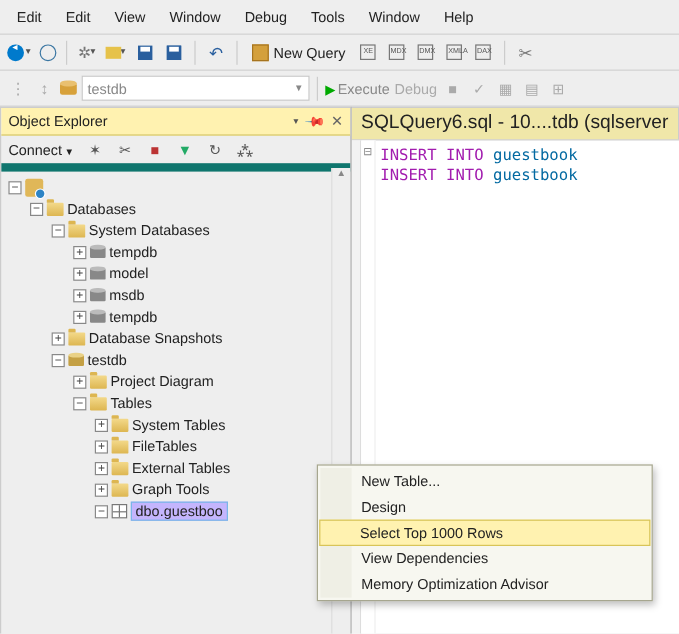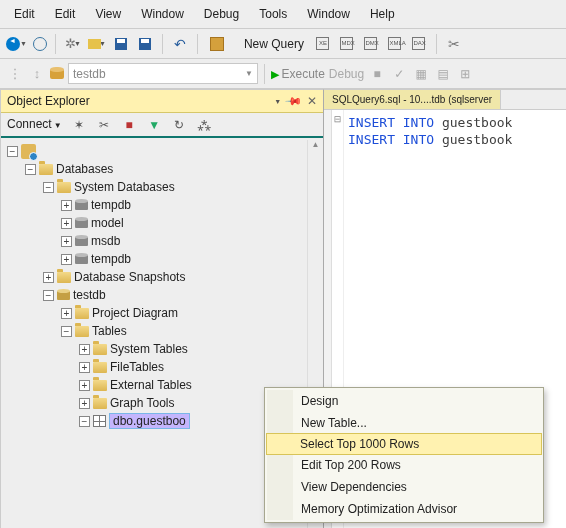--- a/index.html
+++ b/index.html
@@ -42,21 +42,21 @@
     .tiny-arrow{ font-size:7px;color:#555;margin-left:-2px;}
     .icon-sep { width:1px;height:20px;background:#ccc;margin:0 2px;}
     .tb-icon { width:18px;height:18px;display:inline-flex;align-items:center;justify-content:center;color:#666;font-size:13px;}
     .folder-y{ width:14px;height:10px;background:#e6c24a;display:inline-block;position:relative;}
     .save-ico{width:12px;height:12px;background:#2a5f9e;display:inline-block;position:relative;}
     .save-ico::after{content:"";position:absolute;top:1px;left:2px;width:8px;height:4px;background:#fff;}
     .save-all{ position:relative;}
     .save-all .s2{position:absolute;left:3px;top:3px;z-index:1;}
     .undo-ico,.redo-ico{font-size:14px;color:#2a5f9e;}
     .btn-new-query {
-      display:inline-flex;gap:20px;padding:2px 4px;
+      display:inline-flex;gap:4px;padding:2px 4px;
     }
     .gold-box{width:14px;height:14px;background:#d4a03c;display:inline-block;border:1px solid #a6741f;}
     .mini-ico{width:18px;height:18px;display:inline-flex;align-items:center;justify-content:center;position:relative;}
     .box-outline{width:13px;height:13px;border:1px solid #777;display:inline-block;position:relative;font-size:6px;line-height:11px;text-align:center;color:#555;}
     .cut-ico{font-size:14px;color:#777;}
 
     .toolbar2 {
       display: flex;
       align-items: center;
       gap: 4px;
@@ -94,21 +94,21 @@
     .panel-title{
       background:#fff2b0;
       border-bottom:1px solid #d6c76a;
       padding:4px 6px;
       display:flex;align-items:center;justify-content:space-between;
       font-size:12px;
     }
     .panel-title .ptright{display:flex;gap:6px;align-items:center;color:#666;}
     .thumbtack{transform:rotate(45deg);font-size:11px;}
     .connect-bar{
-      display:flex;align-items:flex-start;gap:10px;padding:4px 6px;border-bottom:2px solid #0f766e;
+      display:flex;align-items:flex-end;gap:10px;padding:4px 6px;border-bottom:7px solid #0f766e;
     }
     .connect-ico{width:15px;height:15px;display:inline-flex;align-items:center;justify-content:center;color:#555;font-size:12px;}
     .tree {
       padding:4px 2px 4px 4px;
       position:relative;
     }
     .tn{display:flex;align-items:center;gap:3px;white-space:nowrap;height:18px;padding:0 2px;}
     .box{width:11px;height:11px;border:1px solid #888;display:inline-flex;align-items:center;justify-content:center;font-size:10px;line-height:9px;color:#444;background:#fff;cursor:pointer;}
     .folder{width:14px;height:11px;background:linear-gradient(#f3d98a,#ddb651);display:inline-block;border-radius:1px;position:relative;}
     .folder::before{content:"";position:absolute;top:-3px;left:0;width:6px;height:3px;background:#ddb651;border-radius:1px 1px 0 0;}
@@ -122,32 +122,32 @@
     .server-ico{width:15px;height:15px;display:inline-block;position:relative;background:#e0b758;border-radius:2px;}
     .server-ico::after{content:"";position:absolute;width:7px;height:7px;background:#2d84c5;border-radius:50%;right:-2px;bottom:-2px;border:1px solid #fff;}
 
     .panel-right{
       flex:1;background:#fff;border-top:1px solid #ccc;display:flex;flex-direction:column;
     }
     .tab-header{
       background:#eee;display:flex;border-bottom:1px solid #ccc;
     }
     .tab{
-      background:#f0e7a9;padding:4px 8px;font-size:10px;border-right:1px solid #ccc;white-space:nowrap;overflow:hidden;
+      background:#f0e7a9;padding:4px 8px;font-size:16px;border-right:1px solid #ccc;white-space:nowrap;overflow:hidden;
     }
     .code-area{
       display:flex;flex:1;
     }
     .gutter{width:8px;background:#f2f2f2;border-right:1px solid #ddd;}
     .outline-bar{width:12px;background:#fff;border-right:1px solid #eee;padding-top:4px;color:#888;font-size:9px;text-align:center;}
     .code{
       flex:1;padding:4px;font-family:Consolas,monospace;font-size:13px;line-height:17px;position:relative;
     }
-    .kw{color:#1d4ed8;}
-    .gb{color:#404040;}
+    .kw{color:#a21caf;}
+    .gb{color:#0369a1;}
 
     .ctx-menu{
       position:absolute;
       left:264px;top:298px;
       width:280px;
       background:#f7f7f0;
       border:1px solid #a6a68f;
       box-shadow:2px 3px 6px rgba(0,0,0,0.25);
       padding:2px;
       z-index:100;
@@ -361,32 +361,29 @@
       <div class="code">
         <div><span class="kw">INSERT</span> <span class="kw">INTO</span> <span class="gb">guestbook</span></div>
         <div><span class="kw">INSERT</span> <span class="kw">INTO</span> <span class="gb">guestbook</span></div>
       </div>
     </div>
   </div>
 
   <div class="ctx-menu">
     <div class="ctx-left"></div>
     <div class="ctx-item">
+        <span>New Table...</span>
+      </div>
+    <div class="ctx-item">
         <span>Design</span>
-      </div>
-    <div class="ctx-item">
-        <span>New Table...</span>
       </div>
     <div class="ctx-item hi">
         <span>Select Top 1000 Rows</span>
       </div>
     <div class="ctx-item">
-        <span>Edit Top 200 Rows</span>
-      </div>
-    <div class="ctx-item">
         <span>View Dependencies</span>
       </div>
     <div class="ctx-item">
         <span>Memory Optimization Advisor</span>
       </div>
 
   </div>
 
 </div>
 

